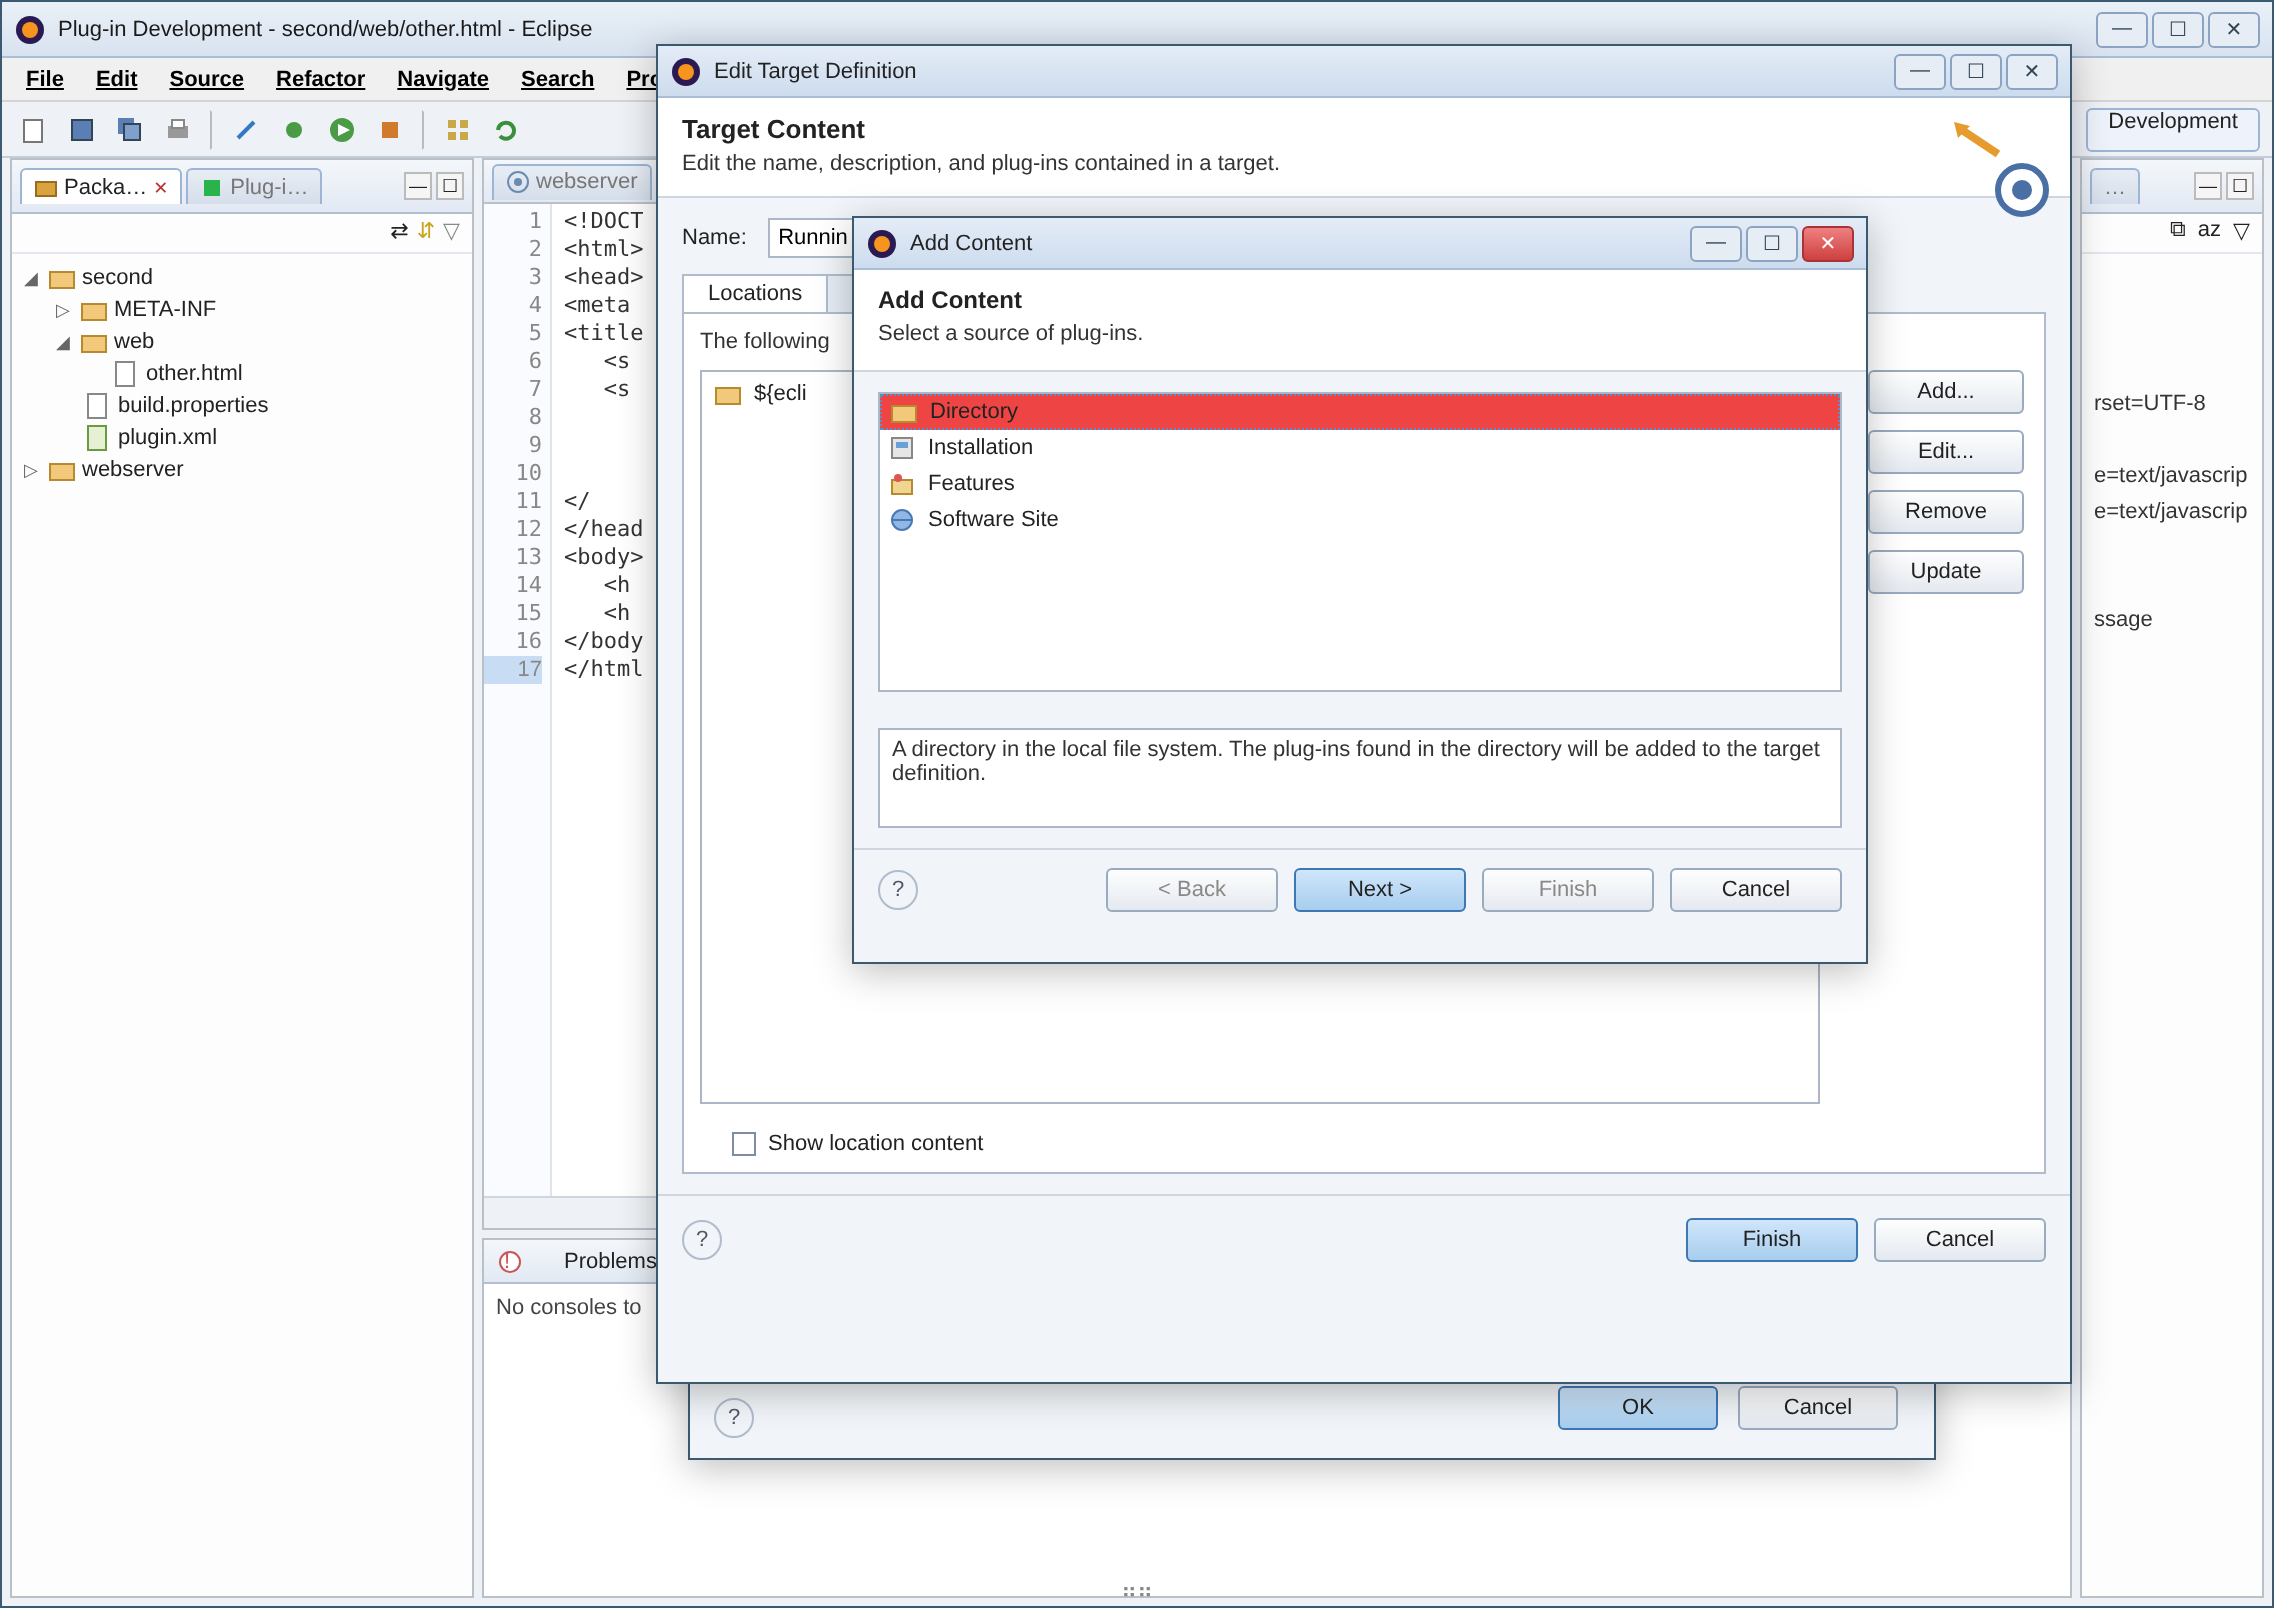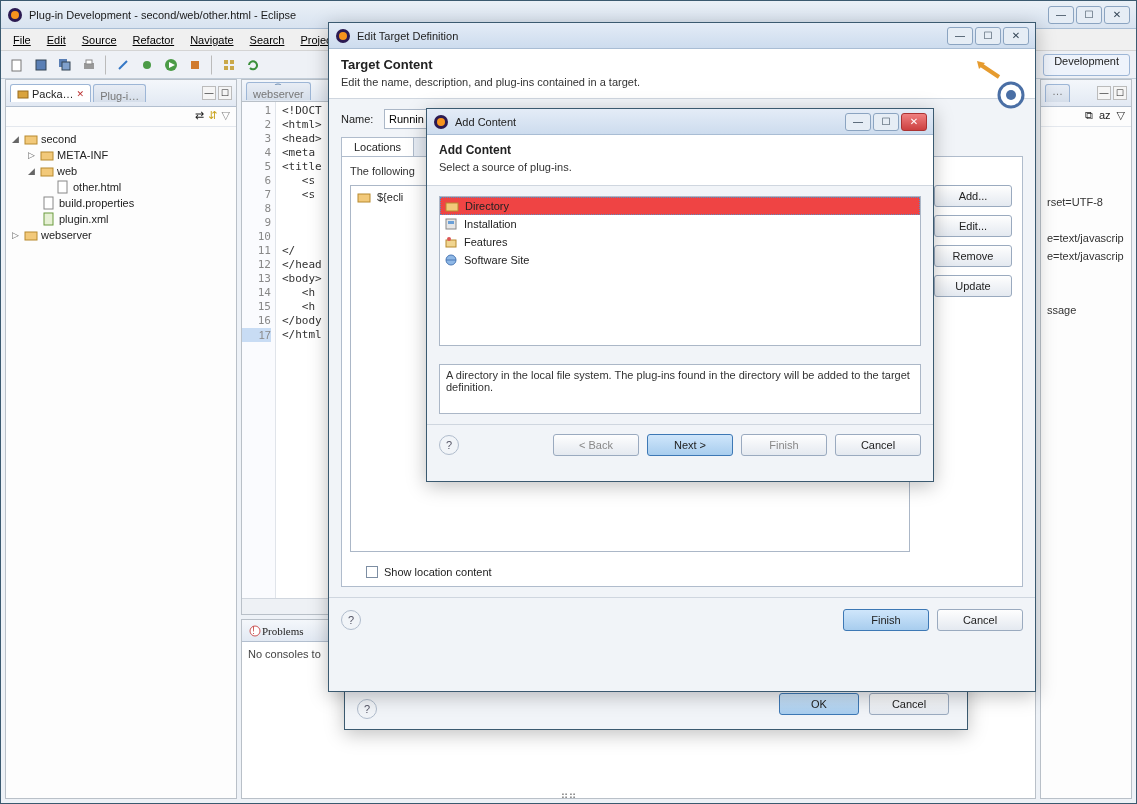--- a/index.html
+++ b/index.html
@@ -10,39 +10,39 @@
 .titlebar { height: 28px; background: linear-gradient(#eaf0f7,#d8e3f0); display: flex; align-items: center; padding: 0 6px; border-bottom: 1px solid #a9bdd4; }
 .titlebar .logo { width: 16px; height: 16px; margin-right: 6px; }
 .titlebar .title { flex: 1; color: #1a1a1a; }
 .winbtns { display: flex; gap: 2px; }
 .winbtn { width: 26px; height: 18px; border: 1px solid #8ba4c1; border-radius: 3px; background: #e6edf5; display: flex; align-items: center; justify-content: center; font-size: 10px; color: #345; }
 .winbtn.close { background: #e6edf5; }
 
 
 .menubar { height: 22px; background: #f0f0f0; display: flex; align-items: center; padding: 0 6px; gap: 4px; border-bottom: 1px solid #d4d4d4; }
 .menubar .mitem { padding: 2px 6px; color: #000; }
-.menubar .mitem .ul { text-decoration: underline; }
+.menubar .mitem .ul { text-decoration: underline; font-weight: bold; }
 
 
 .toolbar { height: 28px; display: flex; align-items: center; padding: 2px 6px; gap: 4px; background: #eef1f6; border-bottom: 1px solid #c2cdd9; }
 .tbtn { width: 20px; height: 20px; border: 1px solid transparent; display:flex; align-items:center; justify-content:center; }
 .tbtn.sep { border-left:1px solid #bbb; width:1px; margin:0 2px; }
 .perspbtn { margin-left:auto; height:22px; padding:0 10px; background:#eef3fb; border:1px solid #9db6d6; border-radius:3px; }
 
 
 .workbench { position:absolute; top:78px; left:4px; right:4px; bottom:4px; display:flex; gap:4px; }
 .leftpane, .rightpane { border:1px solid #b9c0c8; background:#fdfdfd; }
 .leftpane { width:232px; position:relative; }
 .centerpane { flex:1; display:flex; flex-direction:column; }
 .rightpane { width:92px; }
 
 
 .viewtabs { height:22px; display:flex; align-items:center; background:linear-gradient(#f4f7fb,#e2e9f3); border-bottom:1px solid #b3bfcf; padding:13px 4px; position:relative; }
 .viewtab { height:18px; padding:0 6px; display:flex; align-items:center; gap:3px; background:#fff; border:1px solid #9db6d6; border-bottom:none; border-radius:3px 3px 0 0; font-size:10px; }
-.viewtab.inactive { background:linear-gradient(#e8edf5,#d5deea); color:#777;flex-direction:column; }
+.viewtab.inactive { background:linear-gradient(#e8edf5,#d5deea); color:#777; }
 .viewctrl { margin-left:auto; display:flex; gap:2px; }
 .vbtn { width:14px; height:14px; border:1px solid #bbb; font-size:9px; display:flex;align-items:center;justify-content:center;background:#f5f5f5;}
 
 
 .tree { padding:4px 4px; font-size:11px; }
 .treerow { display:flex; align-items:center; gap:3px; height:16px; padding-left:2px; }
 .arrow { width:9px; font-size:9px; color:#666; }
 .ico { width:14px; height:14px; display:inline-block; }
 
 
@@ -320,21 +320,21 @@
 &lt;/html</div>
         <div class="scroll-h"></div>
       </div>
 
       <div class="bottompane">
         <div class="bptabs">
           <svg width="14" height="14">
               <circle cx="7" cy="7" r="5" fill="#fff" stroke="#c55"></circle>
               <text x="4" y="10" font-size="9" fill="#c55">!</text>
             </svg>
-          <span style="margin-left:0;font-family:Liberation Serif, serif;">Problems</span>
+          <span style="margin-left:20px;">Problems</span>
           <div class="viewctrl" style="margin-left:auto;">
               <div class="vbtn">▽</div>
               <div class="vbtn">—</div>
               <div class="vbtn">☐</div>
             </div>
         </div>
         <div class="bptext">No consoles to</div>
       </div>
     </div>
 

